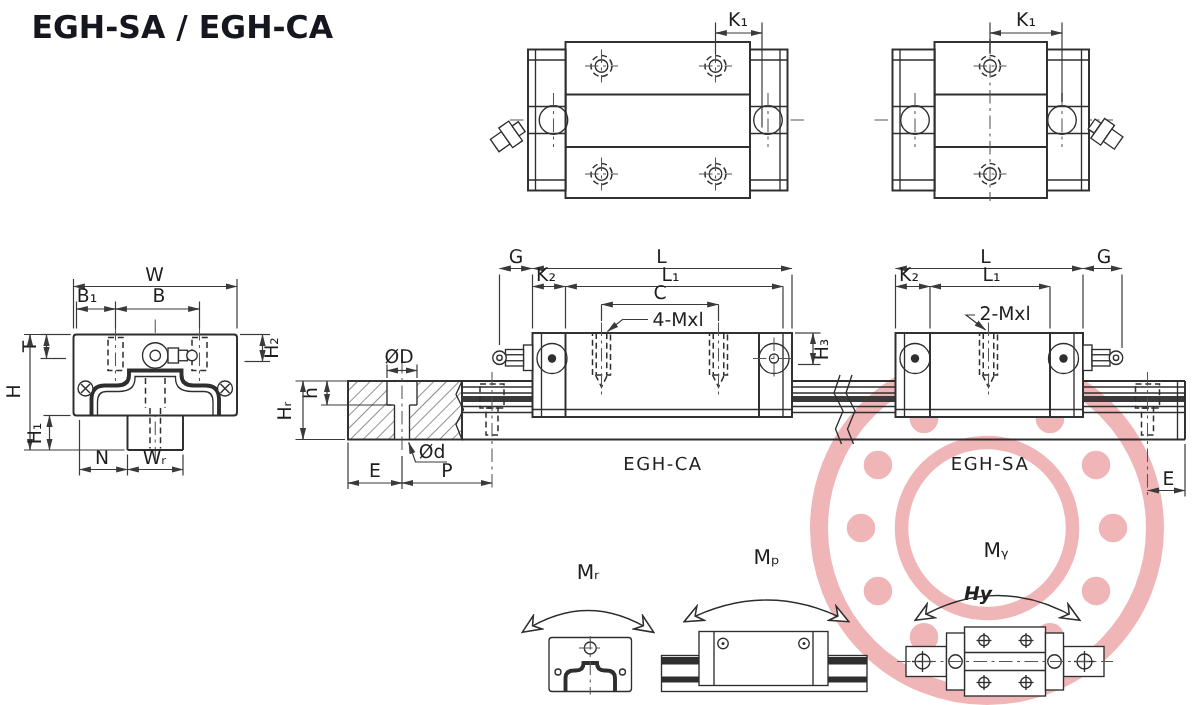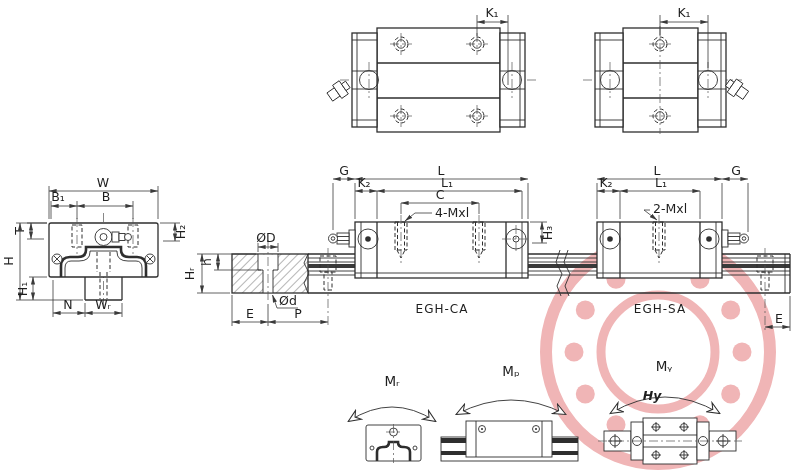--- a/index.html
+++ b/index.html
@@ -466,13 +466,14 @@
           <line class="ol2" x1="608" y1="441" x2="622" y2="441"></line>
           <line class="ol2" x1="615" y1="434" x2="615" y2="448"></line>
         <circle class="ol2" cx="723" cy="441" r="5"></circle>
           <line class="ol2" x1="716" y1="441" x2="730" y2="441"></line>
           <line class="ol2" x1="723" y1="434" x2="723" y2="448"></line>
         <line class="cl" x1="598" y1="441" x2="742" y2="441"></line>
       </g>
     </g>
   </svg>
 
+  <div class="title">EGH-SA / EGH-CA</div>
 </div>
 
 </body></html>

